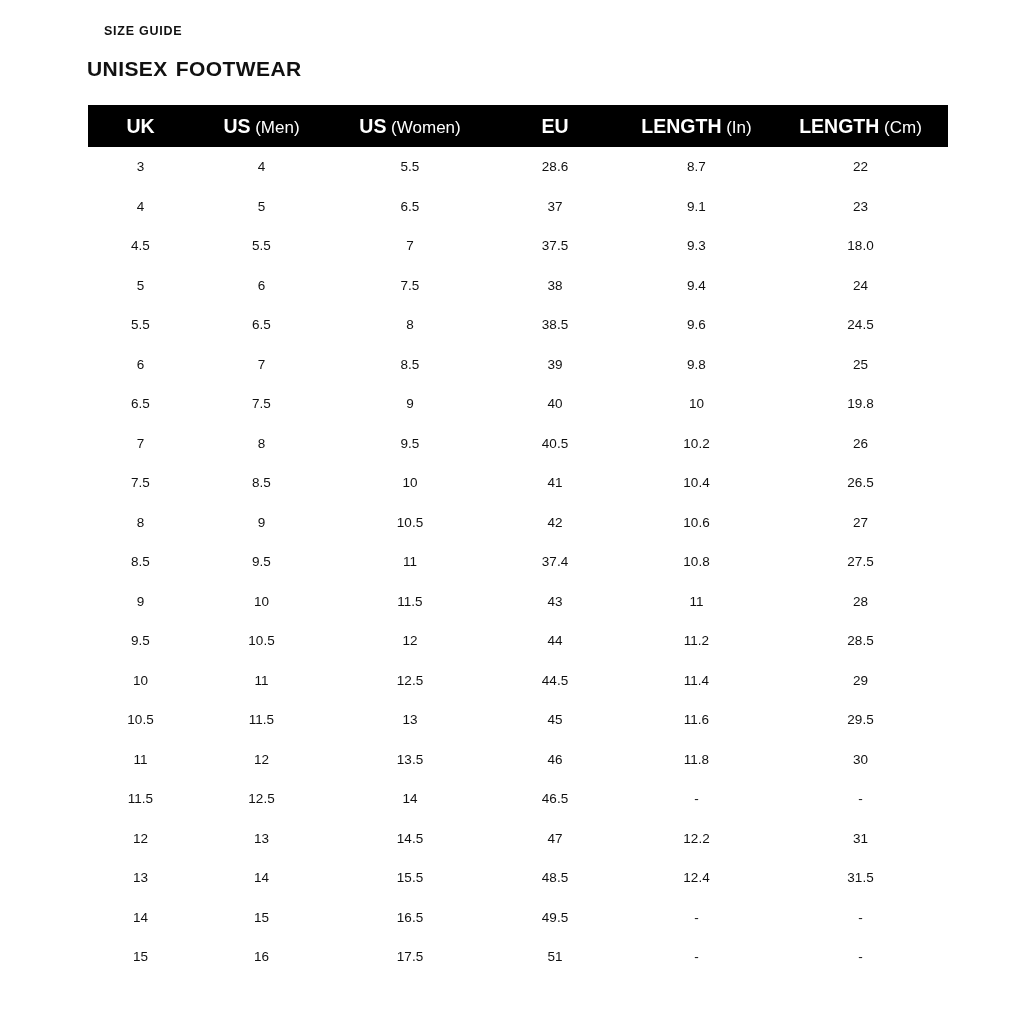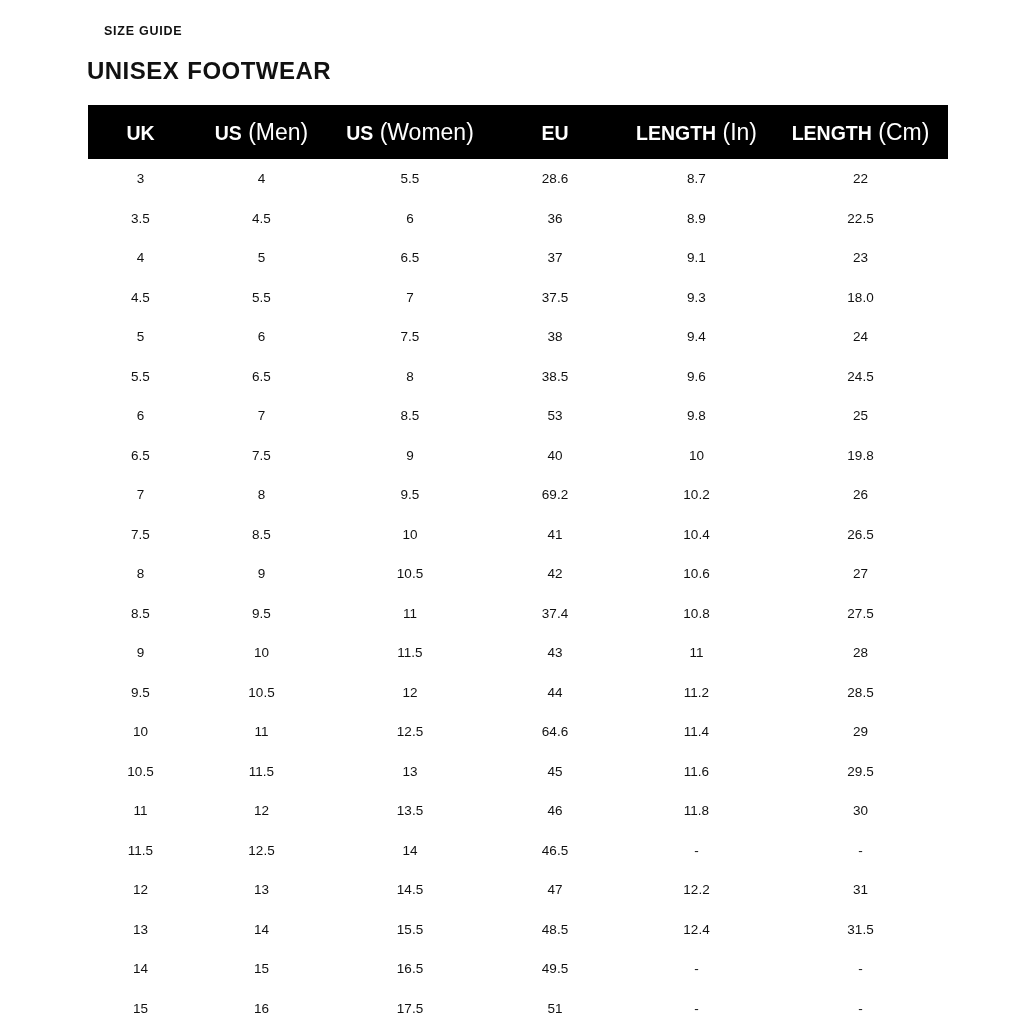--- a/index.html
+++ b/index.html
@@ -28,21 +28,21 @@
     font-size: 12.5px;
     font-weight: bold;
     letter-spacing: 0.06em;
     color: #111111;
     margin-left: 16px;
   }
   .doc-title {
     position: absolute;
     left: 87px;
     top: 57px;
-    font-size: 24px;
+    font-size: 21px;
     font-weight: bold;
     letter-spacing: 0.02em;
     color: #111111;
   }
   .doc-title .sp { display: inline-block; width: 8px; }
 
   .table-wrap {
     position: absolute;
     left: 88px;
     top: 105px;
@@ -54,27 +54,27 @@
     table-layout: fixed;
   }
   table.size-table thead th {
     background: #000000;
     color: #ffffff;
     height: 42px;
     font-size: 19.5px;
     font-weight: bold;
     text-align: center;
     vertical-align: middle;
-    padding: 6px;
+    padding: 0;
     white-space: nowrap;
     margin-left: 26px;
   }
   table.size-table thead th .unit {
     font-weight: normal;
-    font-size: 23px;
+    font-size: 17px;
   }
   table.size-table tbody td {
     height: 39.5px;
     font-size: 13.5px;
     font-weight: normal;
     text-align: center;
     vertical-align: middle;
     color: #111111;
     padding: 0;
     background: #ffffff;
@@ -121,28 +121,20 @@
       <tbody id="table-body">
           <tr>
             <td>3</td>
             <td>4</td>
             <td>5.5</td>
             <td>28.6</td>
             <td>8.7</td>
             <td>22</td>
           </tr>
           <tr>
-            <td>3.5</td>
-            <td>4.5</td>
-            <td>6</td>
-            <td>36</td>
-            <td>8.9</td>
-            <td>22.5</td>
-          </tr>
-          <tr>
             <td>4</td>
             <td>5</td>
             <td>6.5</td>
             <td>37</td>
             <td>9.1</td>
             <td>23</td>
           </tr>
           <tr>
             <td>4.5</td>
             <td>5.5</td>
@@ -164,37 +156,37 @@
             <td>6.5</td>
             <td>8</td>
             <td>38.5</td>
             <td>9.6</td>
             <td>24.5</td>
           </tr>
           <tr>
             <td>6</td>
             <td>7</td>
             <td>8.5</td>
-            <td>53</td>
+            <td>39</td>
             <td>9.8</td>
             <td>25</td>
           </tr>
           <tr>
             <td>6.5</td>
             <td>7.5</td>
             <td>9</td>
             <td>40</td>
             <td>10</td>
             <td>19.8</td>
           </tr>
           <tr>
             <td>7</td>
             <td>8</td>
             <td>9.5</td>
-            <td>69.2</td>
+            <td>40.5</td>
             <td>10.2</td>
             <td>26</td>
           </tr>
           <tr>
             <td>7.5</td>
             <td>8.5</td>
             <td>10</td>
             <td>41</td>
             <td>10.4</td>
             <td>26.5</td>
@@ -228,21 +220,21 @@
             <td>10.5</td>
             <td>12</td>
             <td>44</td>
             <td>11.2</td>
             <td>28.5</td>
           </tr>
           <tr>
             <td>10</td>
             <td>11</td>
             <td>12.5</td>
-            <td>64.6</td>
+            <td>44.5</td>
             <td>11.4</td>
             <td>29</td>
           </tr>
           <tr>
             <td>10.5</td>
             <td>11.5</td>
             <td>13</td>
             <td>45</td>
             <td>11.6</td>
             <td>29.5</td>

